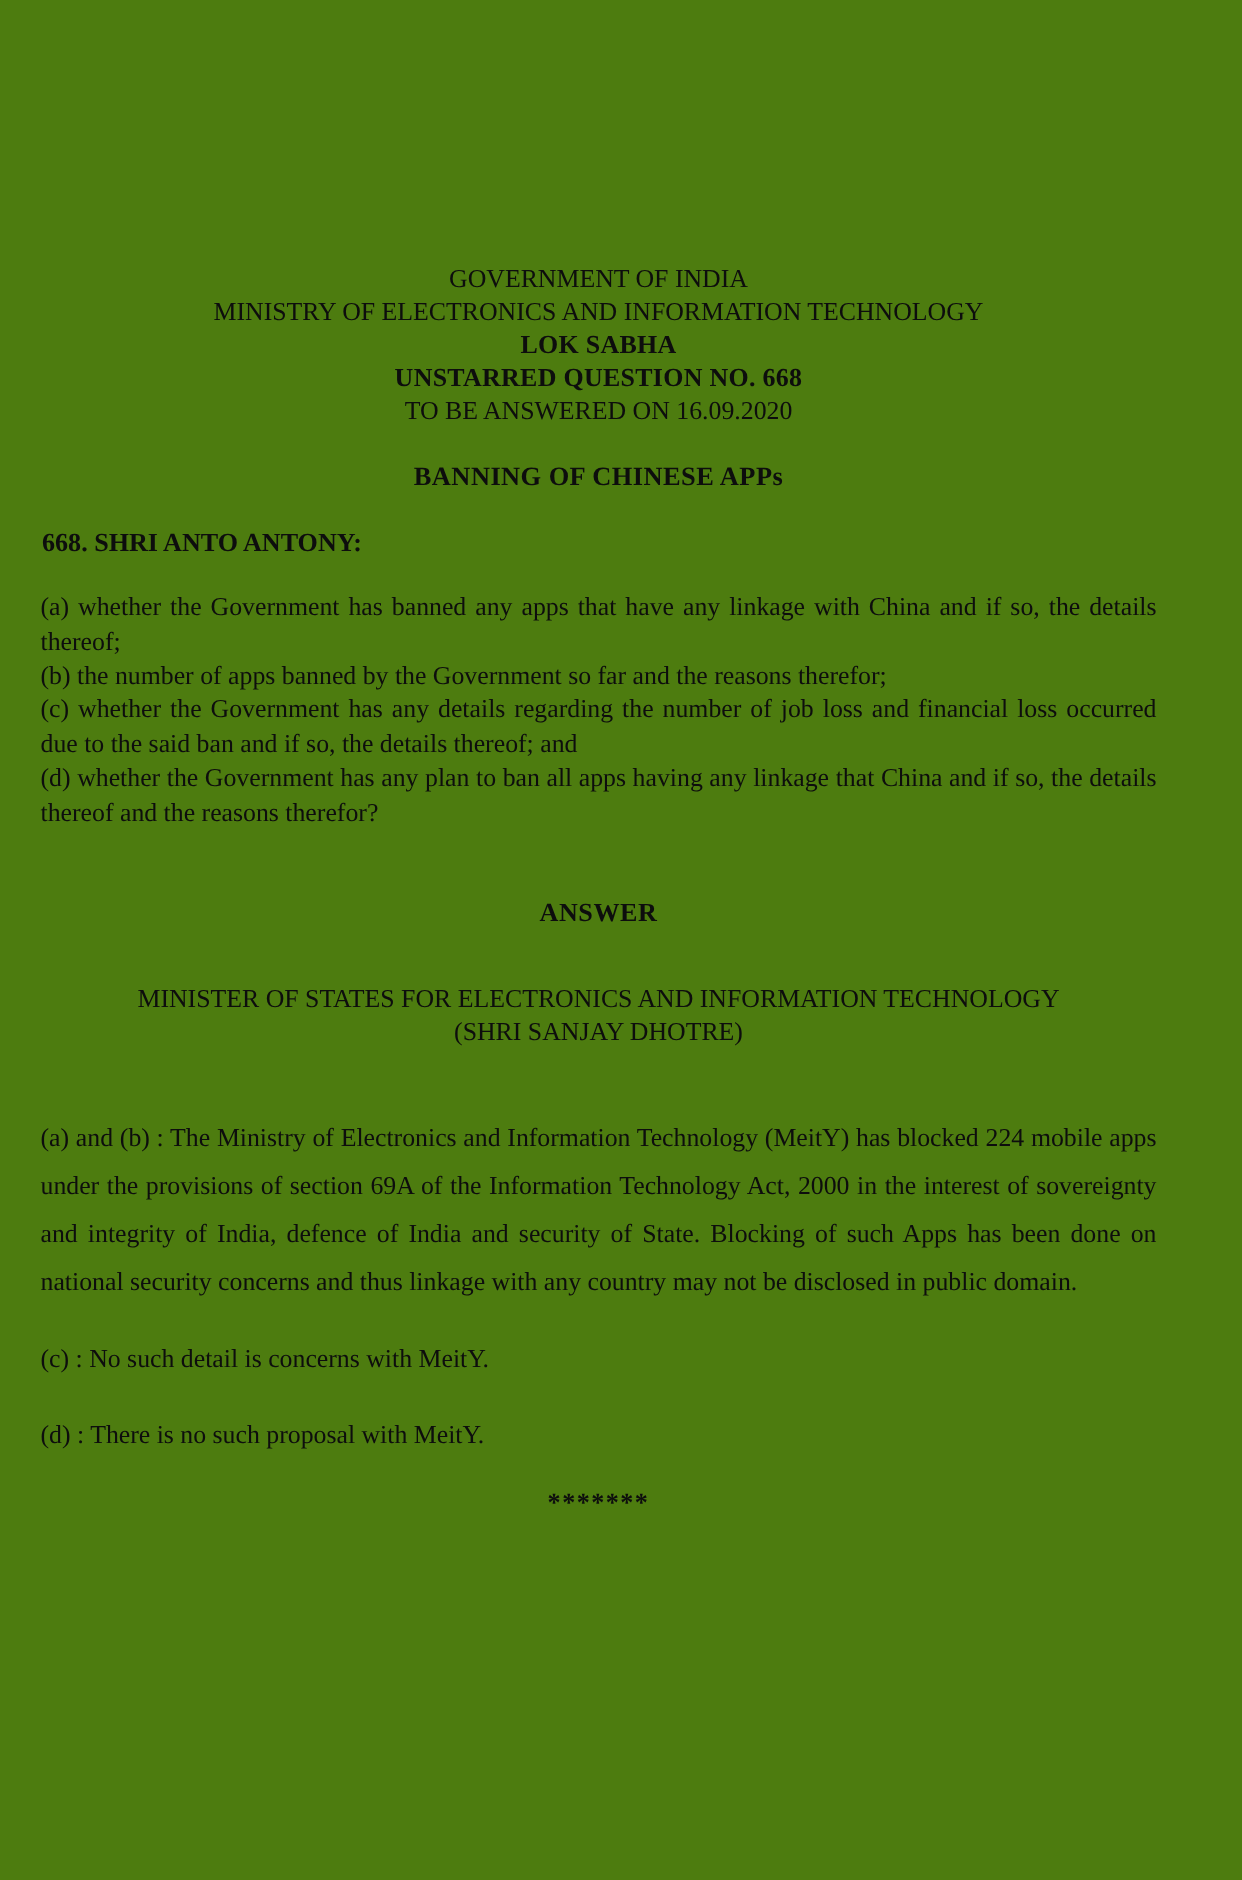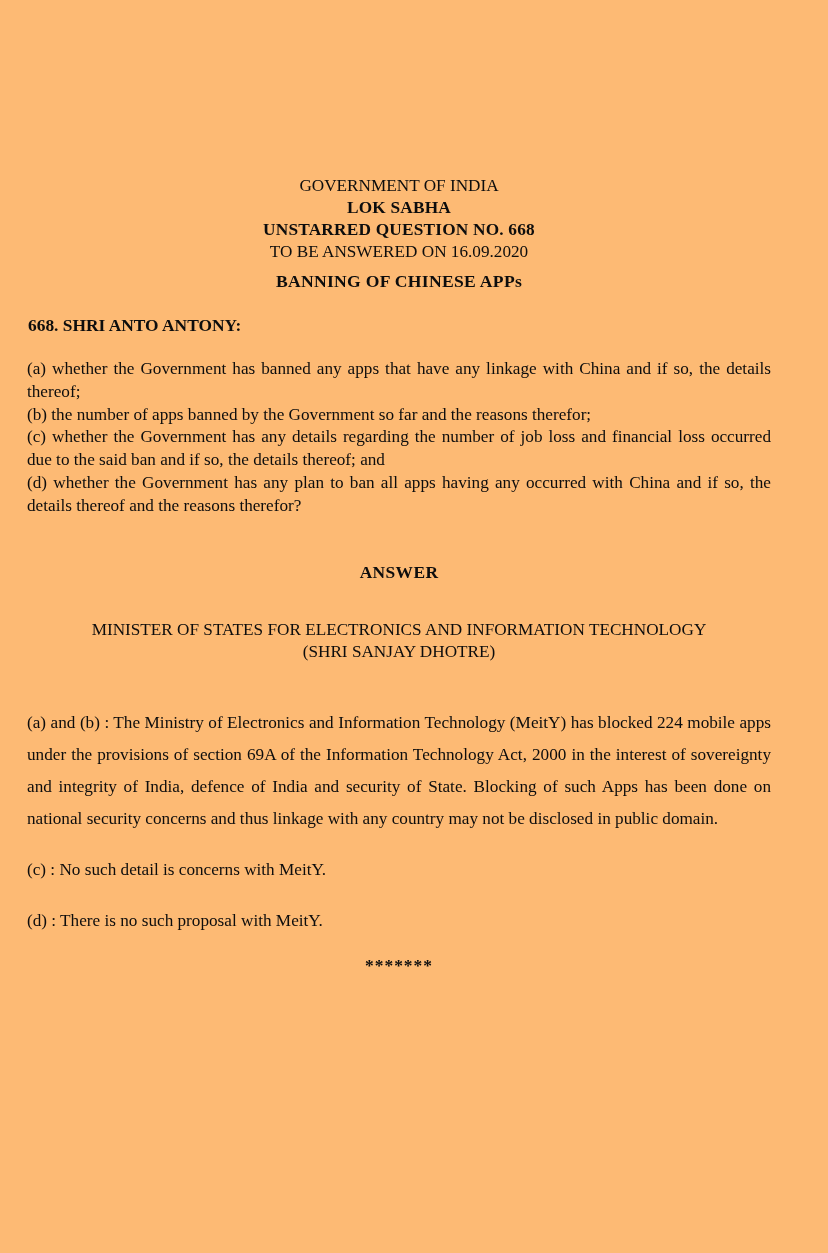--- a/index.html
+++ b/index.html
@@ -14,21 +14,21 @@
     color: #0d0d0d;
     position: relative;
     overflow: hidden;
   }
   .page {
     position: absolute;
     top: 0;
     left: 0;
     width: 828px;
     height: 1253px;
-    background: #fdba74;
+    background: #4d7c0f;
     box-sizing: border-box;
     padding: 175px 54px 0 24px;
   }
   .doc {
     width: 744px;
     margin: 0 auto;
   }
   .center { text-align: center; }
   .bold { font-weight: bold; }
   .line {
@@ -36,21 +36,21 @@
     line-height: 22.5px;
   }
   .header-block .line {
     line-height: 22px;
   }
   .title-sub {
     font-size: 17.3px;
     letter-spacing: 0.2px;
   }
   .subject {
-    margin-top: 8px;
+    margin-top: 22px;
     font-size: 17.6px;
     font-weight: bold;
     letter-spacing: 0.3px;
   }
   .asked-by {
     margin-top: 23px;
     font-size: 17.4px;
     font-weight: bold;
     text-align: left;
     padding-left: 1px;
@@ -105,35 +105,36 @@
   }
 </style>
 </head>
 <body>
 
 <div class="page">
   <div class="doc">
 
     <div class="header-block">
       <div class="line center">GOVERNMENT OF INDIA</div>
+      <div class="line center">MINISTRY OF ELECTRONICS AND INFORMATION TECHNOLOGY</div>
       <div class="line center bold title-sub">LOK SABHA</div>
       <div class="line center bold title-sub">UNSTARRED QUESTION NO. 668</div>
       <div class="line center">TO BE ANSWERED ON 16.09.2020</div>
     </div>
 
     <div class="subject center">BANNING  OF CHINESE APPs</div>
 
     <div class="asked-by">668.   SHRI ANTO ANTONY:</div>
 
 
     <div class="parts">
       <p>(a) whether the Government has banned any apps that have any linkage with China and if so, the details thereof;</p>
       <p>(b) the number of apps banned by the Government so far and the reasons therefor;</p>
       <p>(c) whether the Government has any details regarding the number of job loss and financial loss occurred due to the said ban and if so, the details thereof; and</p>
-      <p>(d) whether the Government has any plan to ban all apps having any occurred with China and if so, the details thereof and the reasons therefor?</p>
+      <p>(d) whether the Government has any plan to ban all apps having any linkage that China and if so, the details thereof and the reasons therefor?</p>
     </div>
 
     <div class="answer-head">ANSWER</div>
 
     <div class="minister">
       <div>MINISTER OF STATES FOR ELECTRONICS AND INFORMATION TECHNOLOGY</div>
       <div>(SHRI SANJAY DHOTRE)</div>
     </div>
 
     <div class="answer-body">

